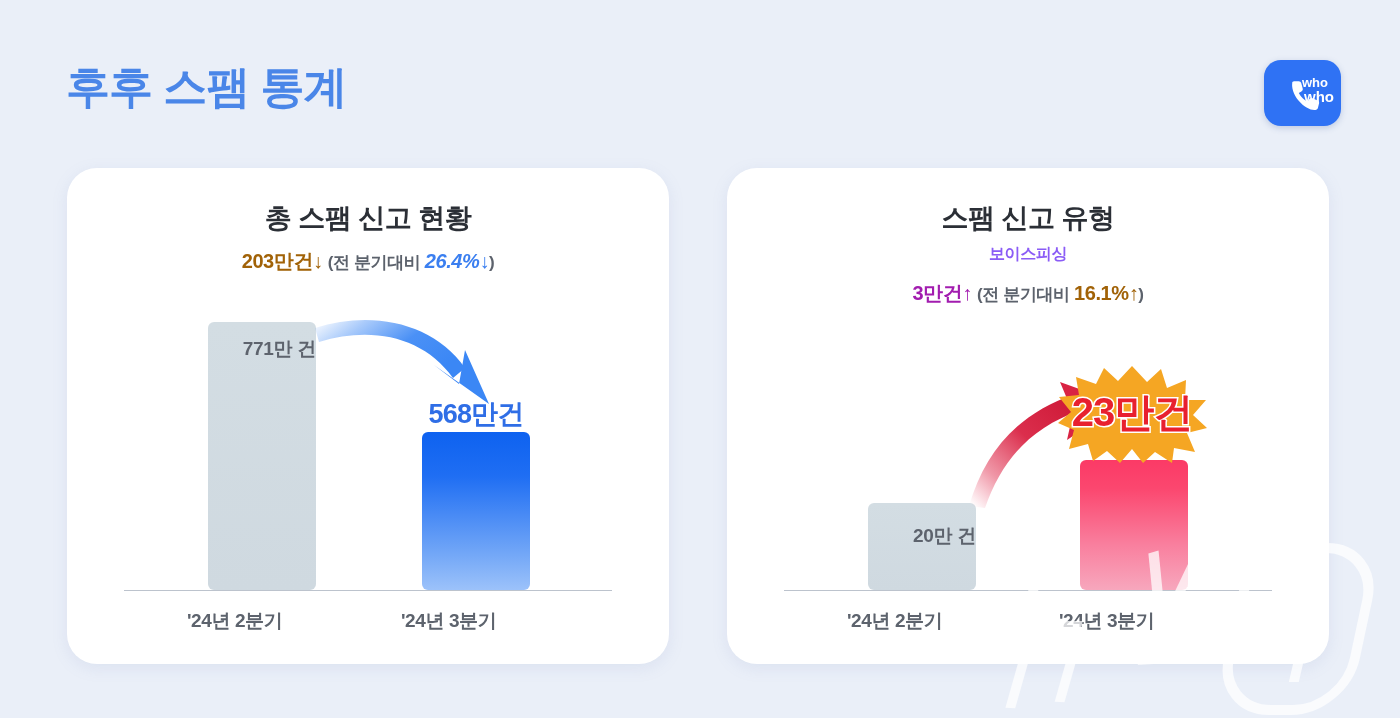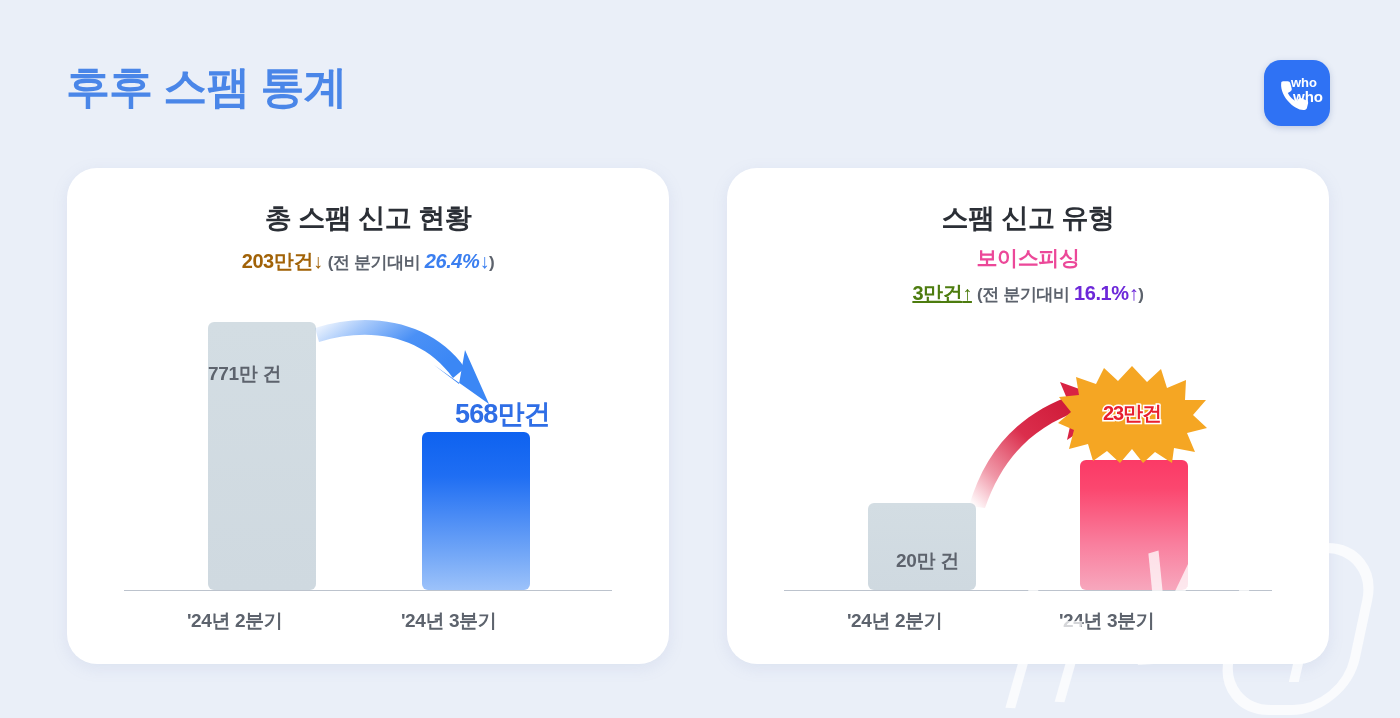--- a/index.html
+++ b/index.html
@@ -33,20 +33,21 @@
   }
   .brand-logo {
     position: absolute;
     left: 1264px;
     top: 60px;
     width: 66px;
     height: 66px;
     border-radius: 17px;
     background: #2f72f4;
     box-shadow: 0 2px 6px rgba(60,90,160,.25);
+    padding-left: 11px;
   }
   .brand-logo svg { display: block; }
 
   
   .card {
     position: absolute;
     top: 168px;
     width: 602px;
     height: 496px;
     background: #ffffff;
@@ -69,32 +70,32 @@
   .card-sub {
     position: absolute;
     left: 0; right: 0;
     text-align: center;
     font-size: 20px;
     font-weight: 800;
     letter-spacing: -.4px;
     white-space: nowrap;
   }
   .card.left .card-sub  { top: 80px; }
-  .card.right .sub-type { top: 76px; color: #ec4899; font-size: 21px; }
+  .card.right .sub-type { top: 76px; color: #8b5cf6; font-size: 16px; }
   .card.right .sub-stat { top: 112px; }
 
   .sub-strong-blue { color: #a16207; }
-  .sub-strong-pink { color: #4d7c0f; text-decoration: underline; }
+  .sub-strong-pink { color: #a21caf; }
   .sub-paren {
     color: #5c626c;
     font-size: 17px;
     font-weight: 700;
   }
   .sub-paren .hl-blue { color: #3b7ff0; font-size: 20px; font-weight: 800; font-style: italic; }
-  .sub-paren .hl-pink { color: #6d28d9; font-size: 20px; font-weight: 800; }
+  .sub-paren .hl-pink { color: #a16207; font-size: 20px; font-weight: 800; }
 
   
   .plot { position: absolute; left: 0; top: 0; width: 602px; height: 496px; }
 
   .axis-line {
     position: absolute;
     height: 1px;
     background: #bcc3cd;
   }
   .card.left  .axis-line { left: 57px;  width: 488px; top: 422px; }
@@ -110,26 +111,25 @@
   .bar-blue {
     background: linear-gradient(180deg, #0e62f0 0%, #1f6ef3 28%, #74a8f7 78%, #9cc2fa 100%);
   }
   .bar-pink {
     background: linear-gradient(180deg, #fb3a66 0%, #fb476f 22%, #f97f9e 65%, #f7a7bd 100%);
   }
 
   .bar-inner-label {
     position: absolute;
     left: 0; right: 0;
-    text-align: left;
+    text-align: right;
     font-size: 19px;
     font-weight: 800;
     color: #5d636d;
     letter-spacing: -.3px;
-    margin-top: 25px;
   }
   .bar-top-label {
     position: absolute;
     text-align: center;
     font-size: 27px;
     font-weight: 800;
     letter-spacing: -.8px;
     white-space: nowrap;
   }
   .tick-label {
@@ -146,21 +146,21 @@
 
   .burst-wrap {
     position: absolute;
   }
   .burst-text {
     position: absolute;
     left: 0; right: 0;
     top: 50%;
     transform: translateY(-52%);
     text-align: center;
-    font-size: 20px;
+    font-size: 40px;
     font-weight: 800;
     color: #e8202f;
     letter-spacing: -1px;
     -webkit-text-stroke: 3px #ffffff;
     paint-order: stroke fill;
   }
 
   
   .watermark {
     position: absolute;
@@ -198,21 +198,21 @@
     </div>
 
     <div class="plot">
 
       <div class="bar bar-gray" style="left:141px; top:154px; width:108px; height:268px;">
         <div class="bar-inner-label" style="top:14px;">771만 건</div>
       </div>
 
       <div class="bar bar-blue" style="left:355px; top:264px; width:108px; height:158px;"></div>
 
-      <div class="bar-top-label" style="left:335px; top:228px; width:148px; color:#2f6ee6;text-align:right;">568만건</div>
+      <div class="bar-top-label" style="left:335px; top:228px; width:148px; color:#2f6ee6;">568만건</div>
 
       <svg class="arrow-svg" style="left:246px; top:140px;" width="220" height="130" viewBox="0 0 220 130">
         <defs>
           <linearGradient id="blueFade" x1="0" y1="0" x2="1" y2="0.55">
             <stop offset="0%" stop-color="#3b87f5" stop-opacity="0"></stop>
             <stop offset="28%" stop-color="#3b87f5" stop-opacity="0.45"></stop>
             <stop offset="62%" stop-color="#3b87f5" stop-opacity="0.92"></stop>
             <stop offset="100%" stop-color="#3b87f5" stop-opacity="1"></stop>
           </linearGradient>
         </defs>

